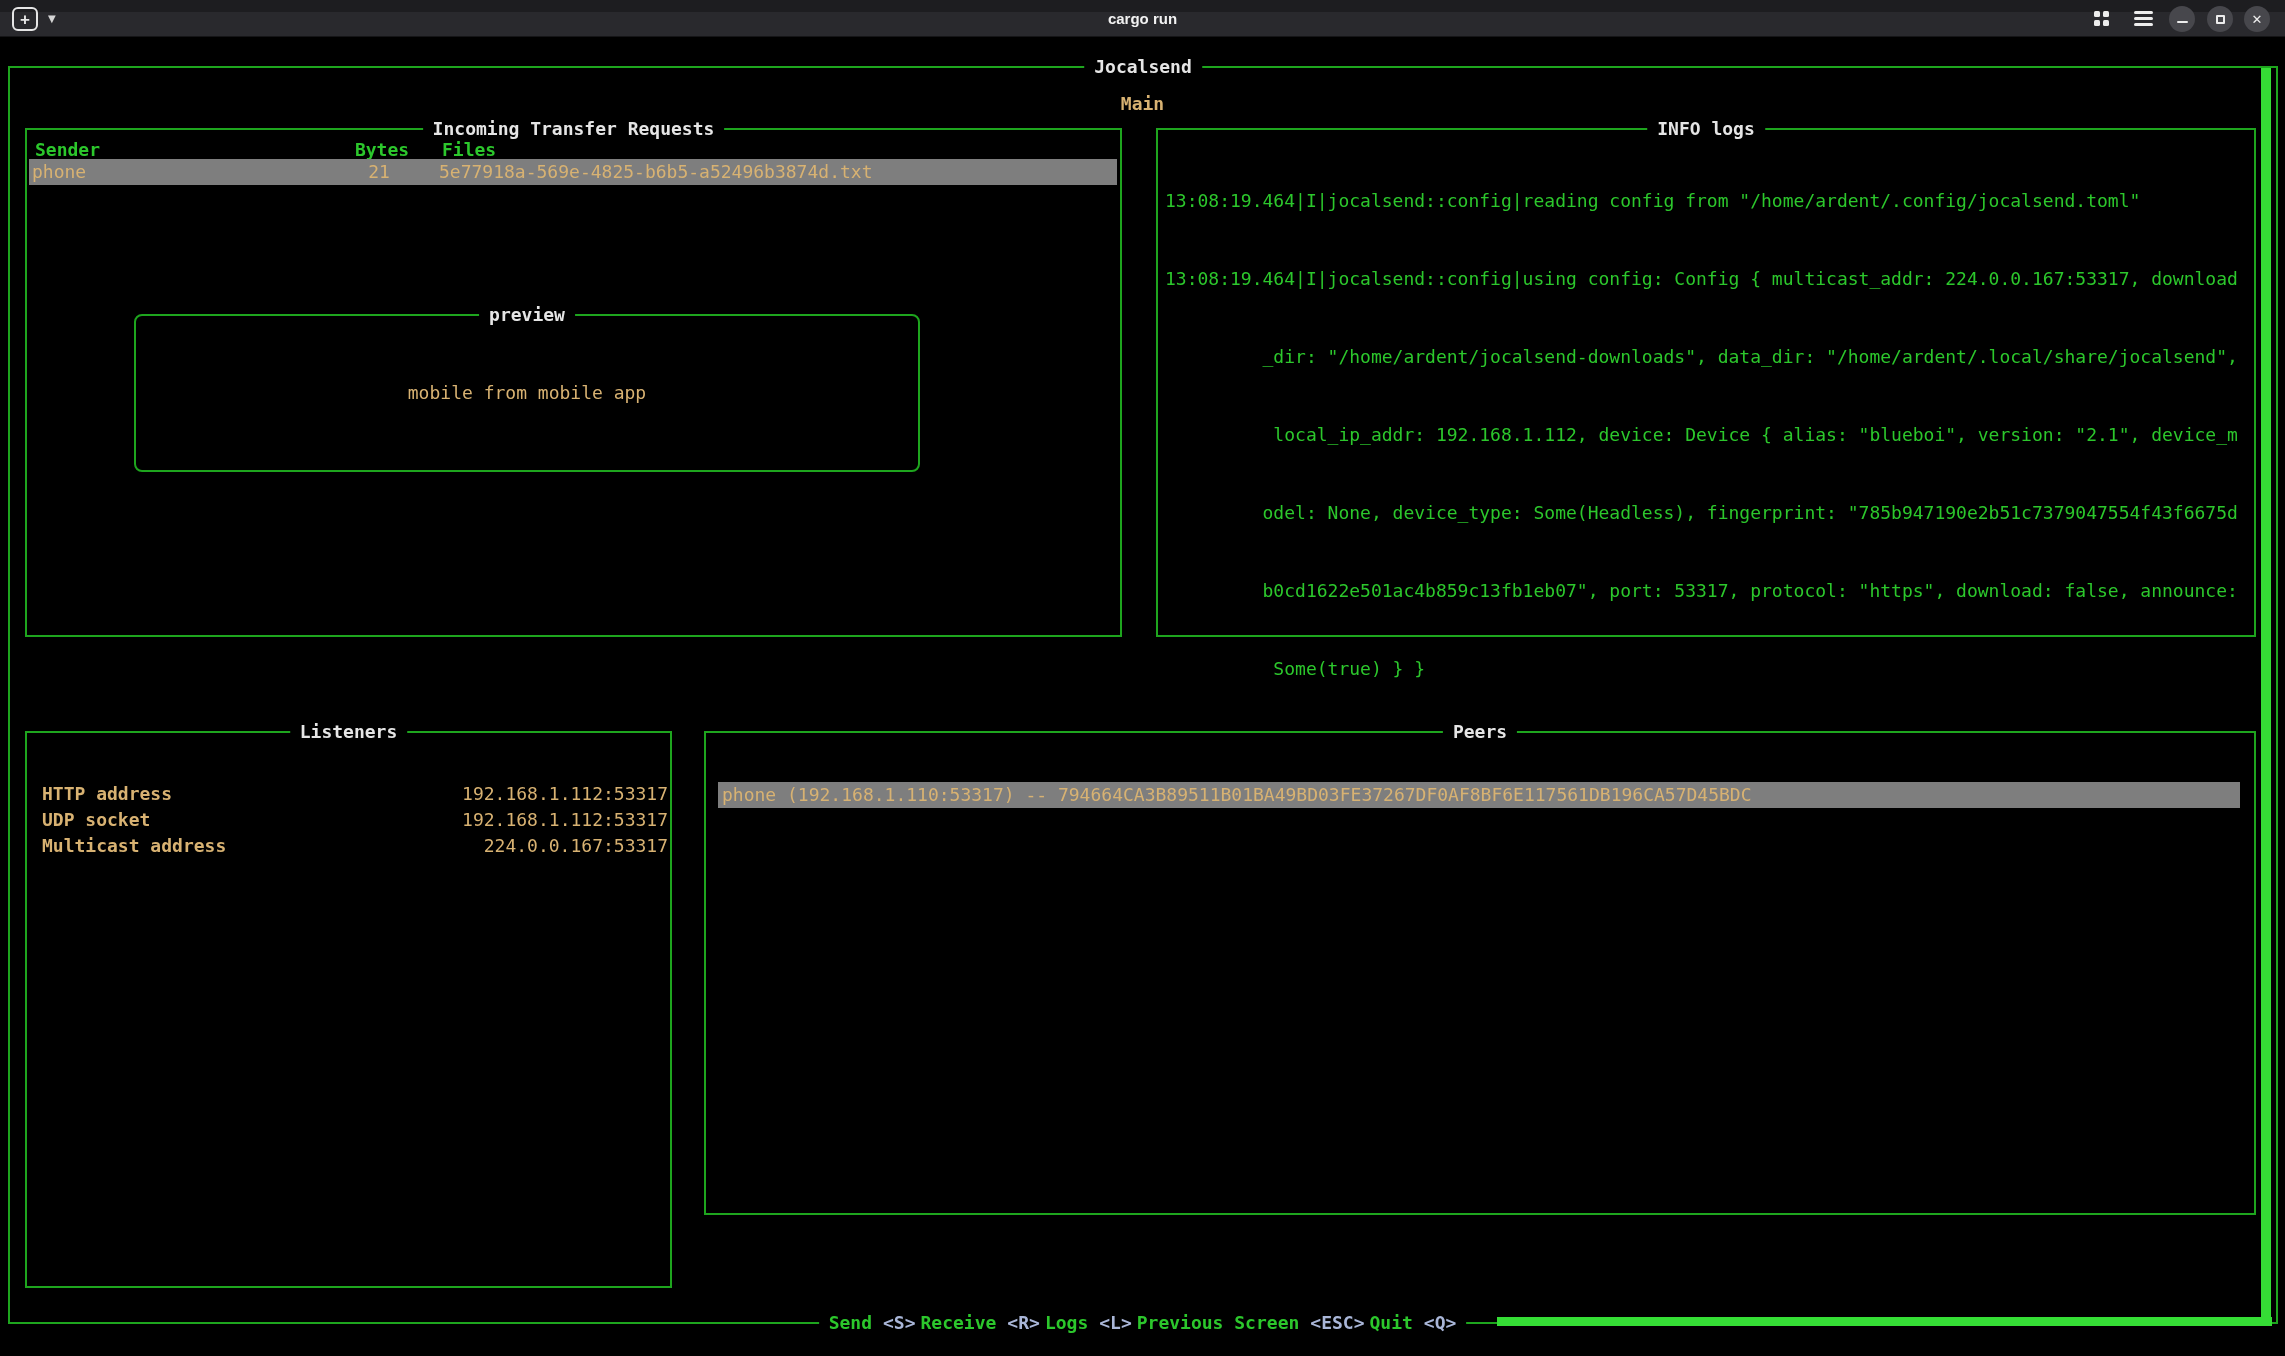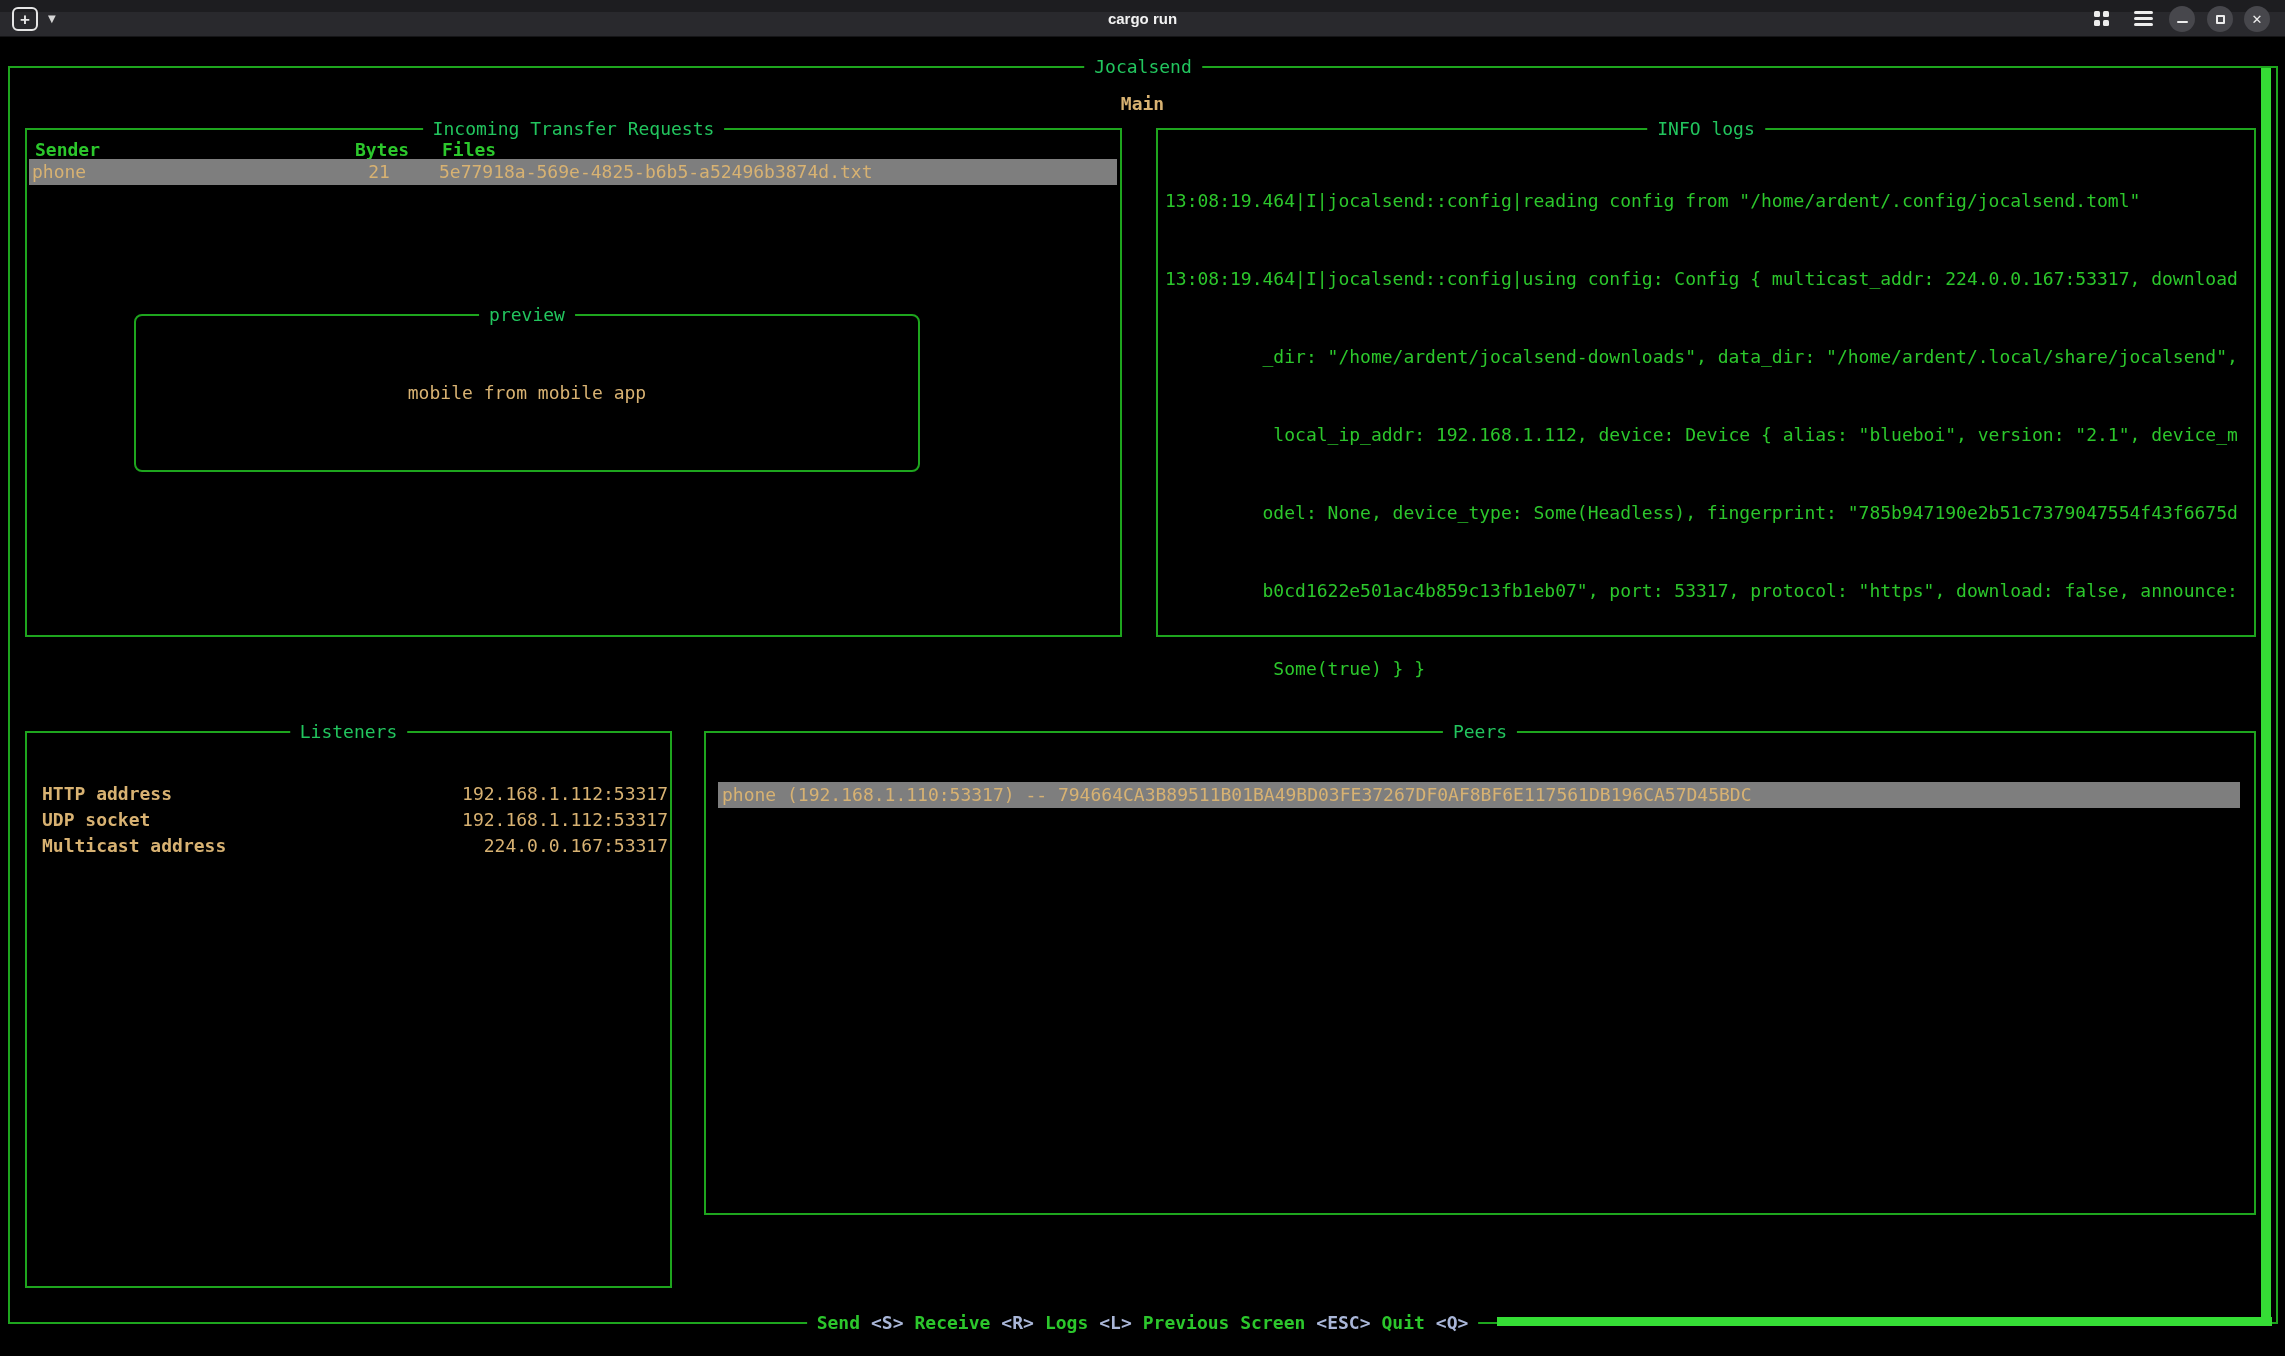--- a/index.html
+++ b/index.html
@@ -55,21 +55,21 @@
     position:absolute; left:0; top:37px; width:2285px; height:1319px;
     background:#000; color:#2cc72c; font-size:18px; line-height:26px;
   }
   .frame {
     position:absolute; left:8px; top:29px; width:2270px; height:1258px;
     border:2px solid #1ea51e;
   }
   .panel { position:absolute; border:2px solid #1ea51e; background:#000; }
   .panel-title {
     position:absolute; top:-14px; left:50%; transform:translateX(-50%);
-    background:#000; padding:0 10px; font-weight:400; color:#22c55e; white-space:nowrap;
+    background:#000; padding:0 10px; font-weight:700; color:#e5e5e5; white-space:nowrap;
   }
   .screen-sub {
     position:absolute; left:0; top:54px; width:100%; text-align:center;
     color:#d8b272; font-weight:700;
   }
 
   
   .tbl-header { position:absolute; left:5px; right:5px; top:7px; display:flex; font-weight:700; color:#2cc72c; }
   .col-sender { width:290px; padding-left:3px; text-align:left; }
   .col-bytes  { width:120px; text-align:center; }
@@ -94,21 +94,21 @@
 
   
   .peer-row {
     position:absolute; left:12px; right:14px; top:49px; height:26px;
     background:#7e7e7e; color:#d8b272; padding-left:4px; white-space:pre; cursor:pointer;
   }
 
   
   .statusbar {
     position:absolute; left:50%; top:1273px; transform:translateX(-50%);
-    background:#000; padding:0 10px; display:flex; gap:11px; white-space:nowrap;
+    background:#000; padding:0 10px; display:flex; gap:5px; white-space:nowrap;
   }
   .sb-item { display:flex; gap:11px; }
   .sb-label { color:#2cc72c; font-weight:700; }
   .sb-key { color:#a9b6d8; font-weight:700; }
 
   
   .sb-v { position:absolute; left:2261px; top:31px; width:10px; height:1256px; background:#35dd35; cursor:grab; }
   .sb-h { position:absolute; left:1497px; top:1280px; width:775px; height:9px; background:#35dd35; cursor:grab; }
 </style>
 </head>

